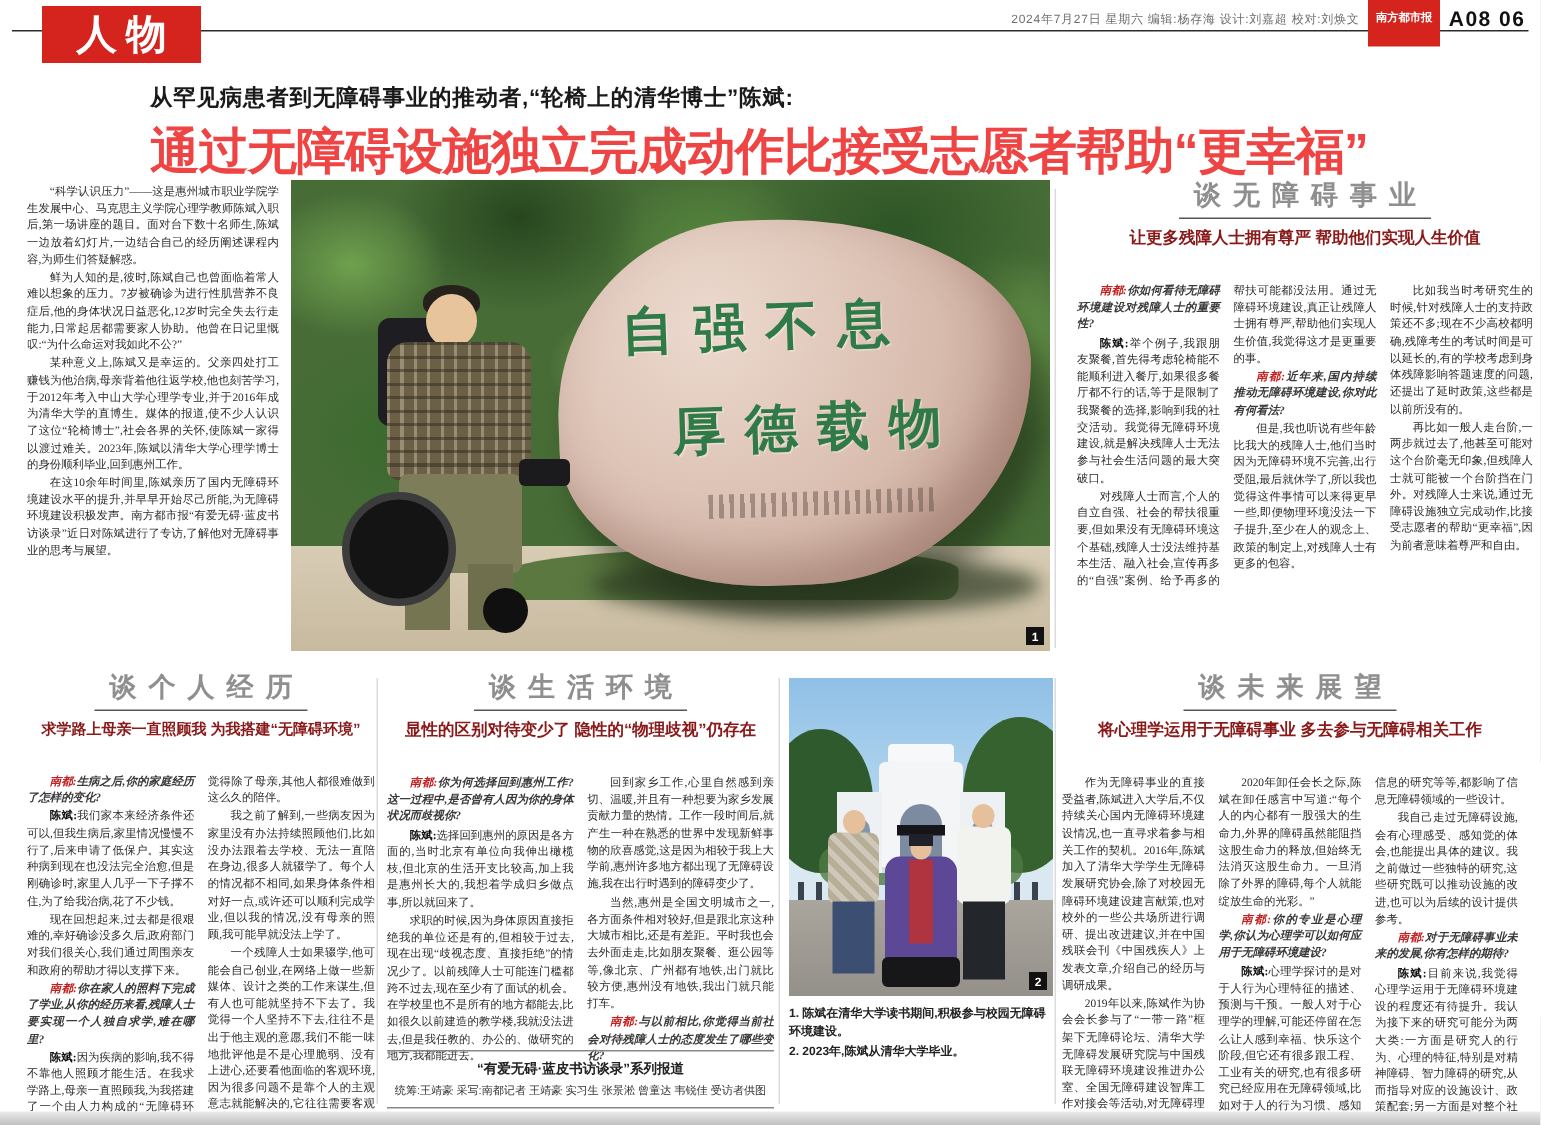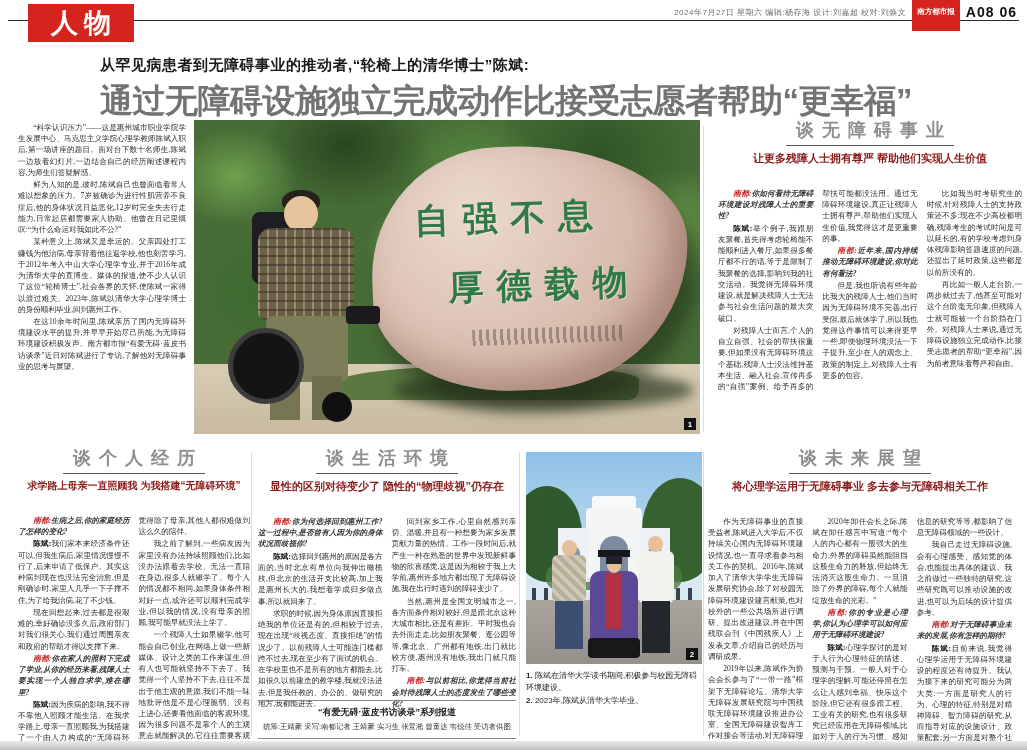--- a/index.html
+++ b/index.html
@@ -10,21 +10,21 @@
   .tag{position:absolute;left:28px;top:4px;width:106px;height:38px;background:#d5231d;
        color:#fff;font-weight:bold;font-size:27px;letter-spacing:6px;display:flex;
        align-items:center;justify-content:center;text-indent:6px;}
   .meta{position:absolute;right:10px;top:3px;height:18px;display:flex;align-items:center;gap:6px;}
   .meta .mtxt{font-size:8px;color:#6e6e6e;letter-spacing:.5px;}
   .meta .badge{background:#d5231d;color:#fff;font-size:7.5px;padding:14px 5px;font-weight:bold;}
   .meta .pageno{font-size:14px;font-weight:bold;color:#111;letter-spacing:1px;}
   
   .headline{position:absolute;left:100px;top:56px;width:832px;}
   .kicker{font-size:15px;font-weight:bold;color:#1a1a1a;letter-spacing:.5px;}
-  .mainline{margin-top:4px;font-size:33px;font-weight:800;color:#737373;letter-spacing:-.5px;
+  .mainline{margin-top:4px;font-size:33px;font-weight:800;color:#ef4444;letter-spacing:-.5px;
             font-stretch:condensed;white-space:nowrap;}
   
   .bodytxt{font-family:"Liberation Serif","DejaVu Serif",serif;font-size:7.6px;line-height:1.48;
            color:#2b2b2b;text-align:justify;overflow:hidden;}
   .para{margin:0 0 1px 0;text-indent:2em;}
   .lab{font-weight:bold;}
   .lab.q{color:#c41f1f;}
   .lab.a{color:#111;}
   .para.q{font-style:italic;font-weight:bold;color:#3a3a3a;}
   
@@ -104,21 +104,21 @@
      background:repeating-linear-gradient(45deg,#cfc8b8 0 4px,#b7ae98 4px 8px);}
   .fl-pants{position:absolute;left:29px;top:149px;width:28px;height:48px;background:#3c4f73;}
   .fr-shirt{position:absolute;left:112px;top:99px;width:36px;height:52px;background:#f2f2ef;border-radius:6px;}
   .fr-pants{position:absolute;left:116px;top:149px;width:28px;height:52px;background:#23262b;}
   .fc-cap{position:absolute;left:72px;top:98px;width:32px;height:7px;background:#15151a;}
   .fc-cap2{position:absolute;left:80px;top:104px;width:16px;height:8px;background:#20202a;}
   .fc-gown{position:absolute;left:64px;top:119px;width:48px;height:72px;background:#5d4797;border-radius:10px 10px 4px 4px;}
   .fc-hood{position:absolute;left:80px;top:121px;width:16px;height:56px;background:#b03440;}
   .fc-wc{position:absolute;left:62px;top:186px;width:52px;height:20px;background:#17171a;border-radius:4px;}
   
-  .cap{font-size:8px;line-height:1.55;color:#222;font-weight:normal;font-family:"Liberation Sans",sans-serif;}
+  .cap{font-size:8px;line-height:1.55;color:#222;font-weight:bold;font-family:"Liberation Sans",sans-serif;}
   .cap .para{text-indent:0;margin:0;}
   .credits{position:absolute;left:258px;top:700px;width:258px;border-top:1px solid #888;
            border-bottom:1px solid #888;padding:5px 0 6px;text-align:center;}
   .credits .l1{font-size:9px;font-weight:bold;color:#222;}
   .credits .l2{font-size:7.4px;color:#333;margin-top:3px;}
   .bottom-strip{position:absolute;left:0;top:741px;width:1027px;height:9px;
                 background:linear-gradient(#ececec,#bfbfbf);}
 </style>
 </head>
 <body>

